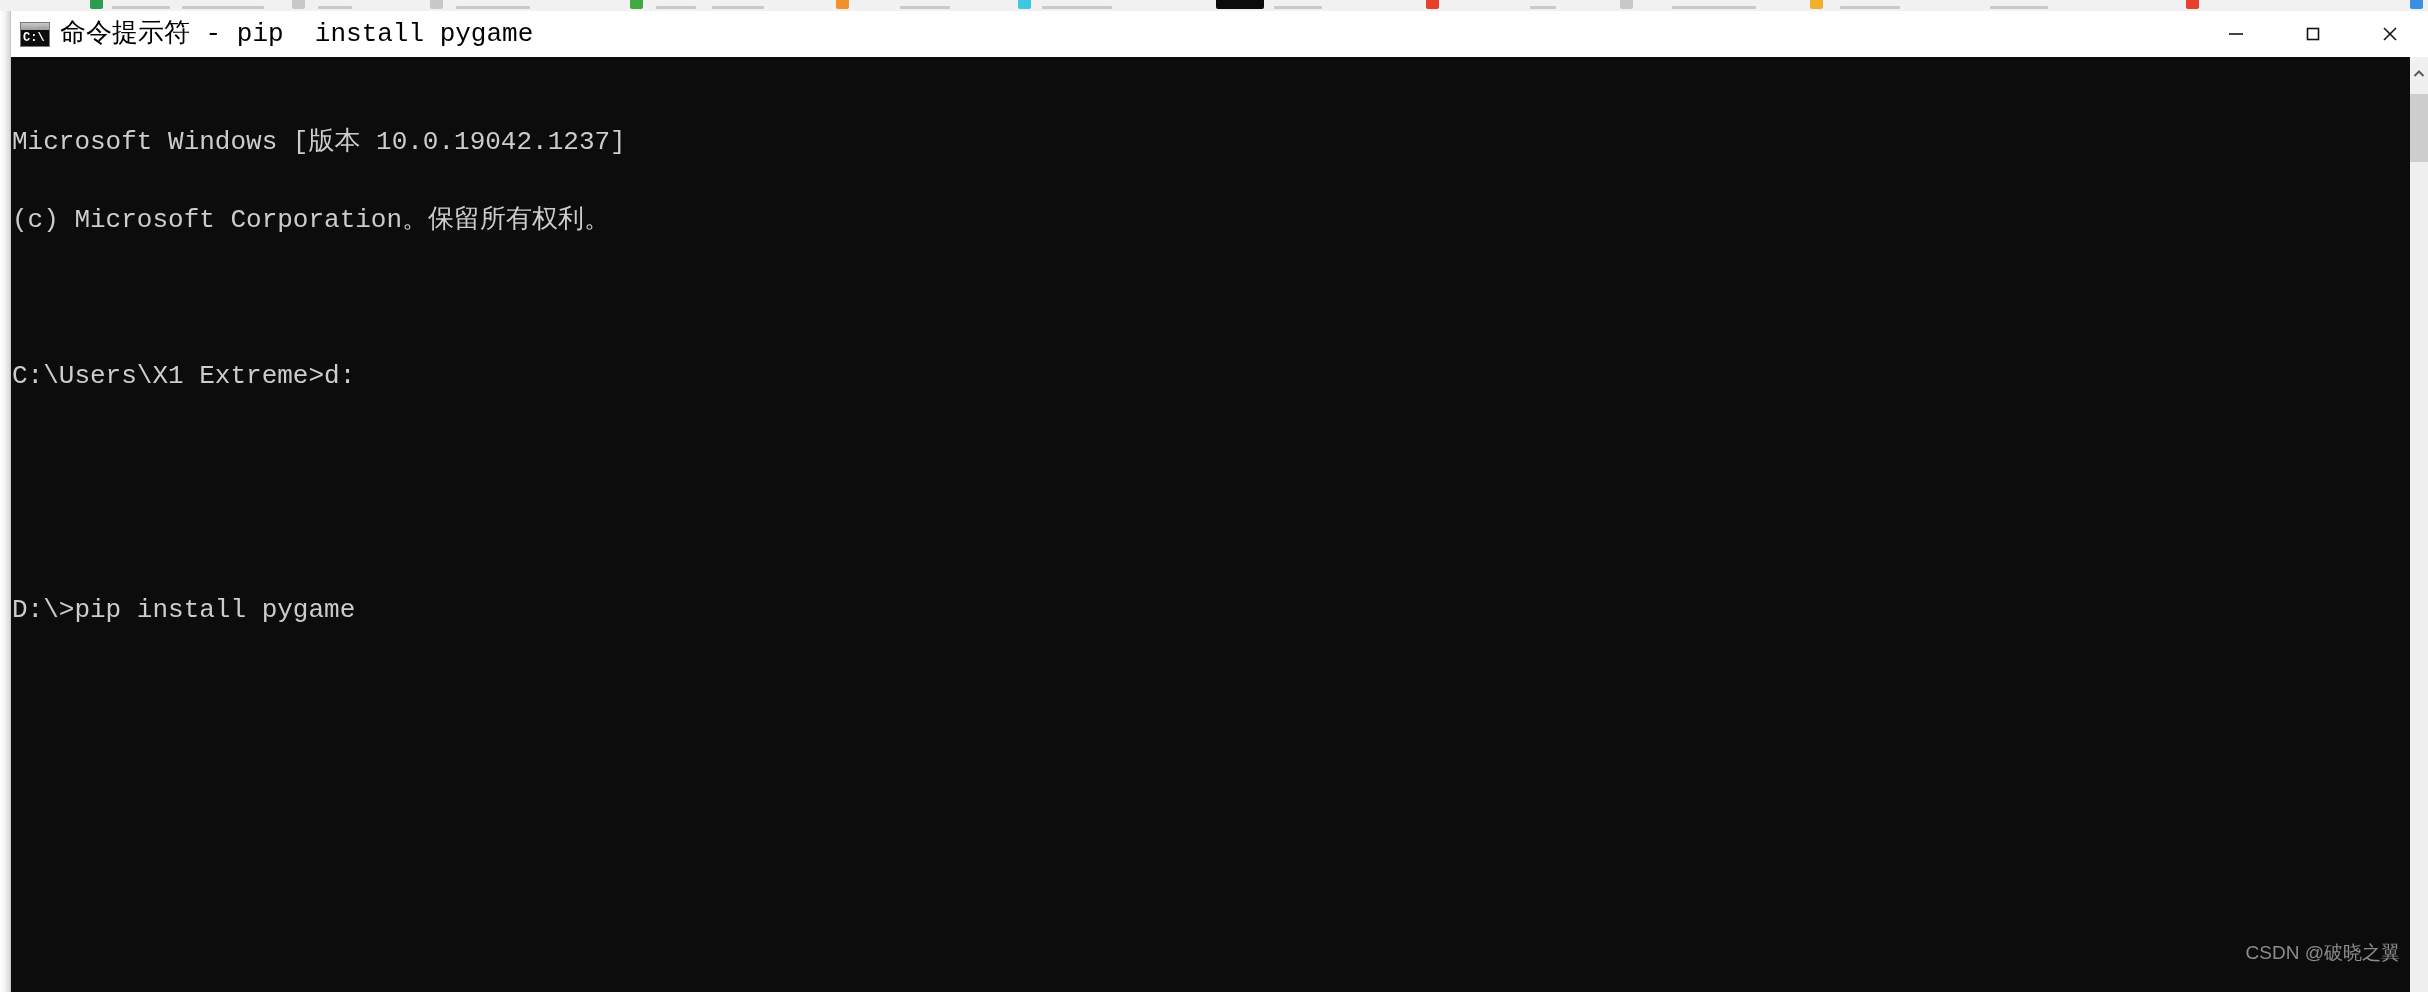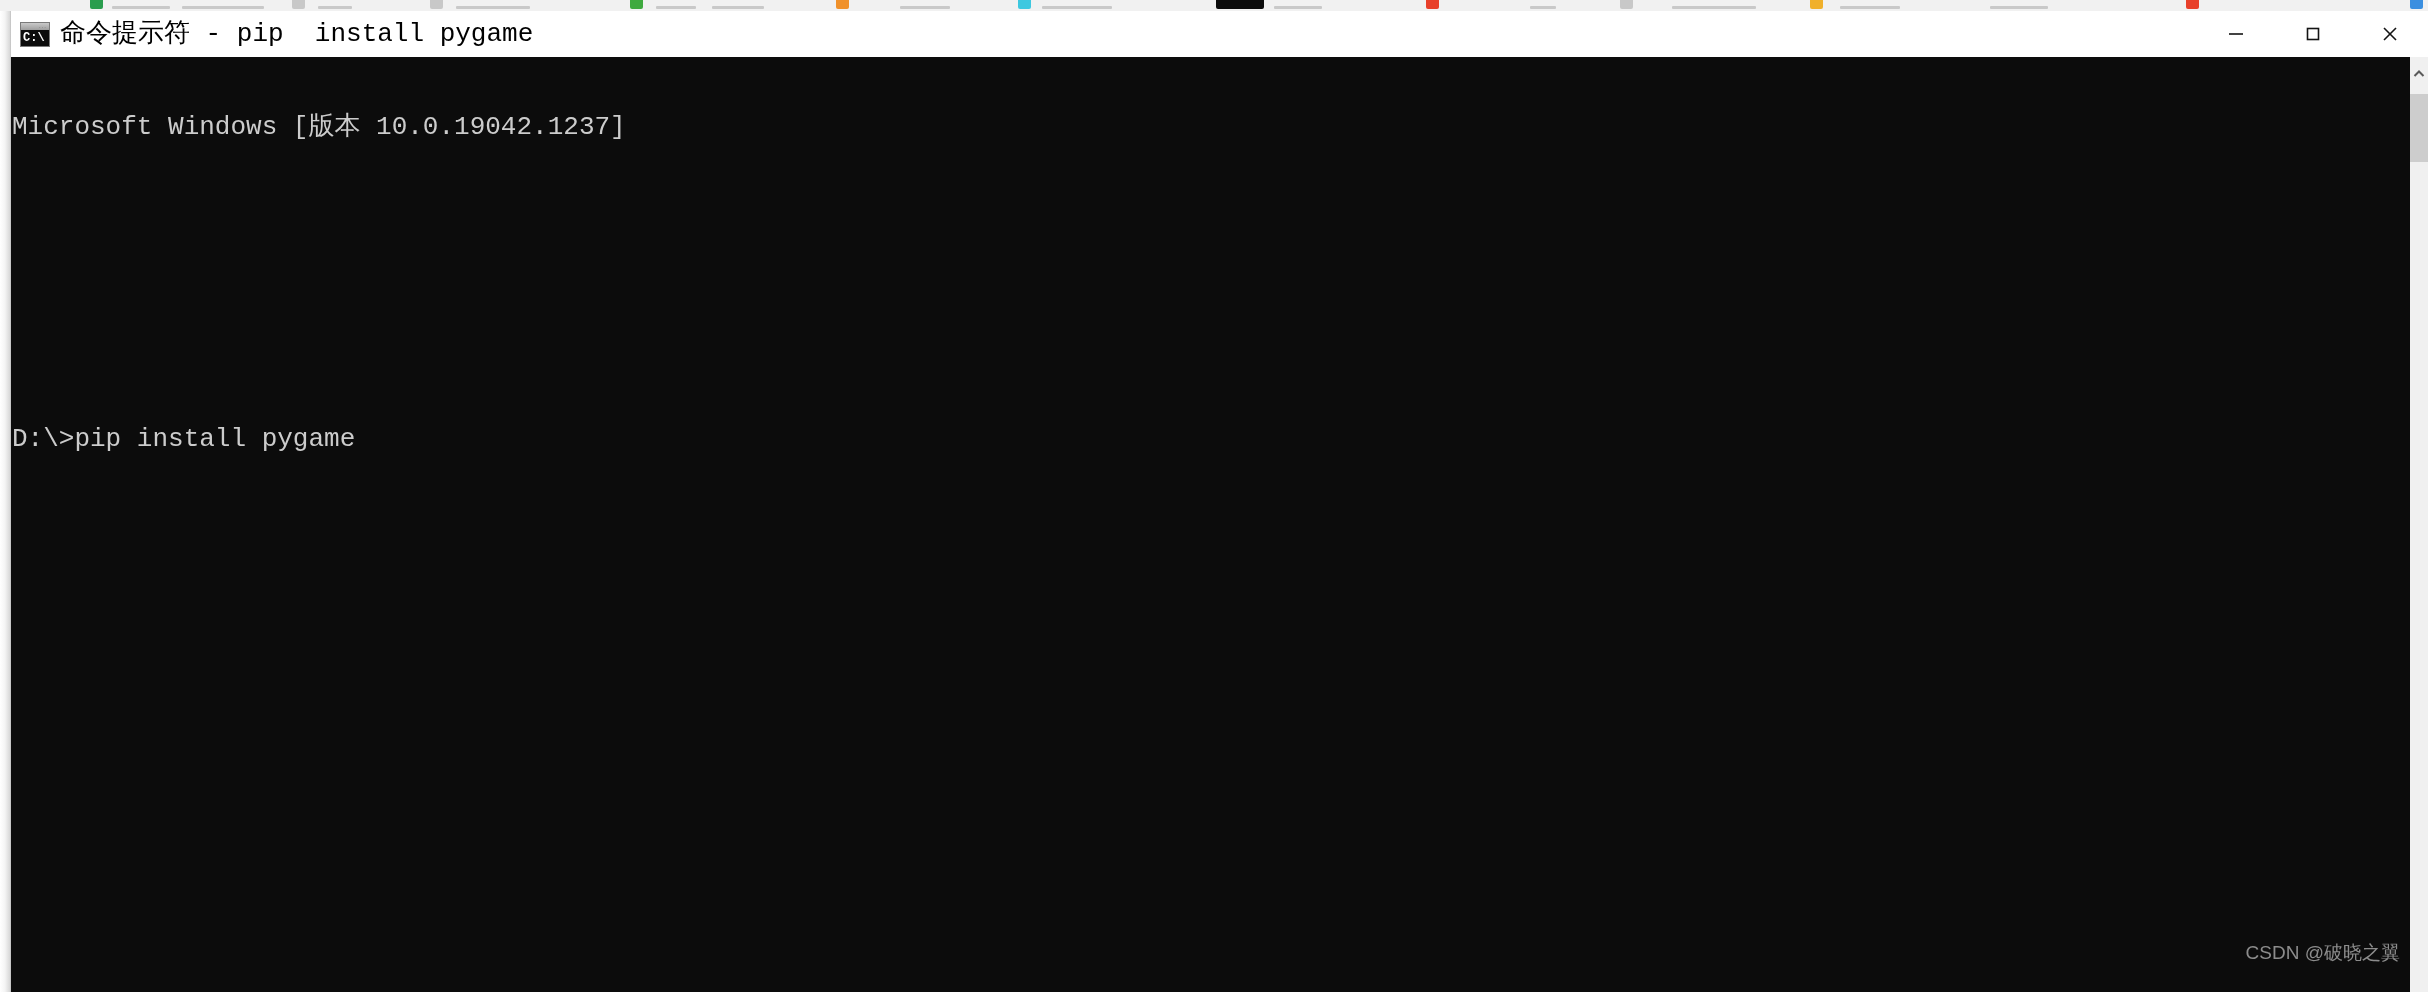--- a/index.html
+++ b/index.html
@@ -144,21 +144,21 @@
   
   #console-body {
     position: relative;
     height: 935px;
     background: #0c0c0c;
     display: flex;
   }
 
   #console-text {
     flex: 1 1 auto;
-    padding: 5px 0 0 1px;
+    padding: 20px 0 0 1px;
     font-family: "Liberation Mono", "DejaVu Sans Mono", monospace;
     font-size: 26px;
     line-height: 26px;
     color: #cccccc;
     white-space: pre;
     overflow: hidden;
     position: relative;
   }
   .console-line {
     height: 26px;
@@ -269,21 +269,23 @@
             <line x1="18" y1="6" x2="6" y2="18" stroke="#141414" stroke-width="1.6"></line>
           </svg>
         </div>
       </div>
     </div>
 
     <div id="console-body">
 
       <div id="console-text">
         <div class="console-line">Microsoft Windows [版本 10.0.19042.1237]</div>
+        <div class="console-line">(c) Microsoft Corporation。保留所有权利。</div>
         <div class="console-line blank"></div>
+        <div class="console-line">C:\Users\X1 Extreme&gt;d:</div>
         <div class="console-line blank"></div>
         <div class="console-line blank"></div>
         <div class="console-line">D:\&gt;pip install pygame</div>
       </div>
 
       <div id="console-scrollbar">
         <div id="scroll-up-arrow">
           <svg width="12" height="10" viewBox="0 0 12 10">
             <polyline points="1.5,7 6,2.5 10.5,7" fill="none" stroke="#5a5a5a" stroke-width="2"></polyline>
           </svg>

